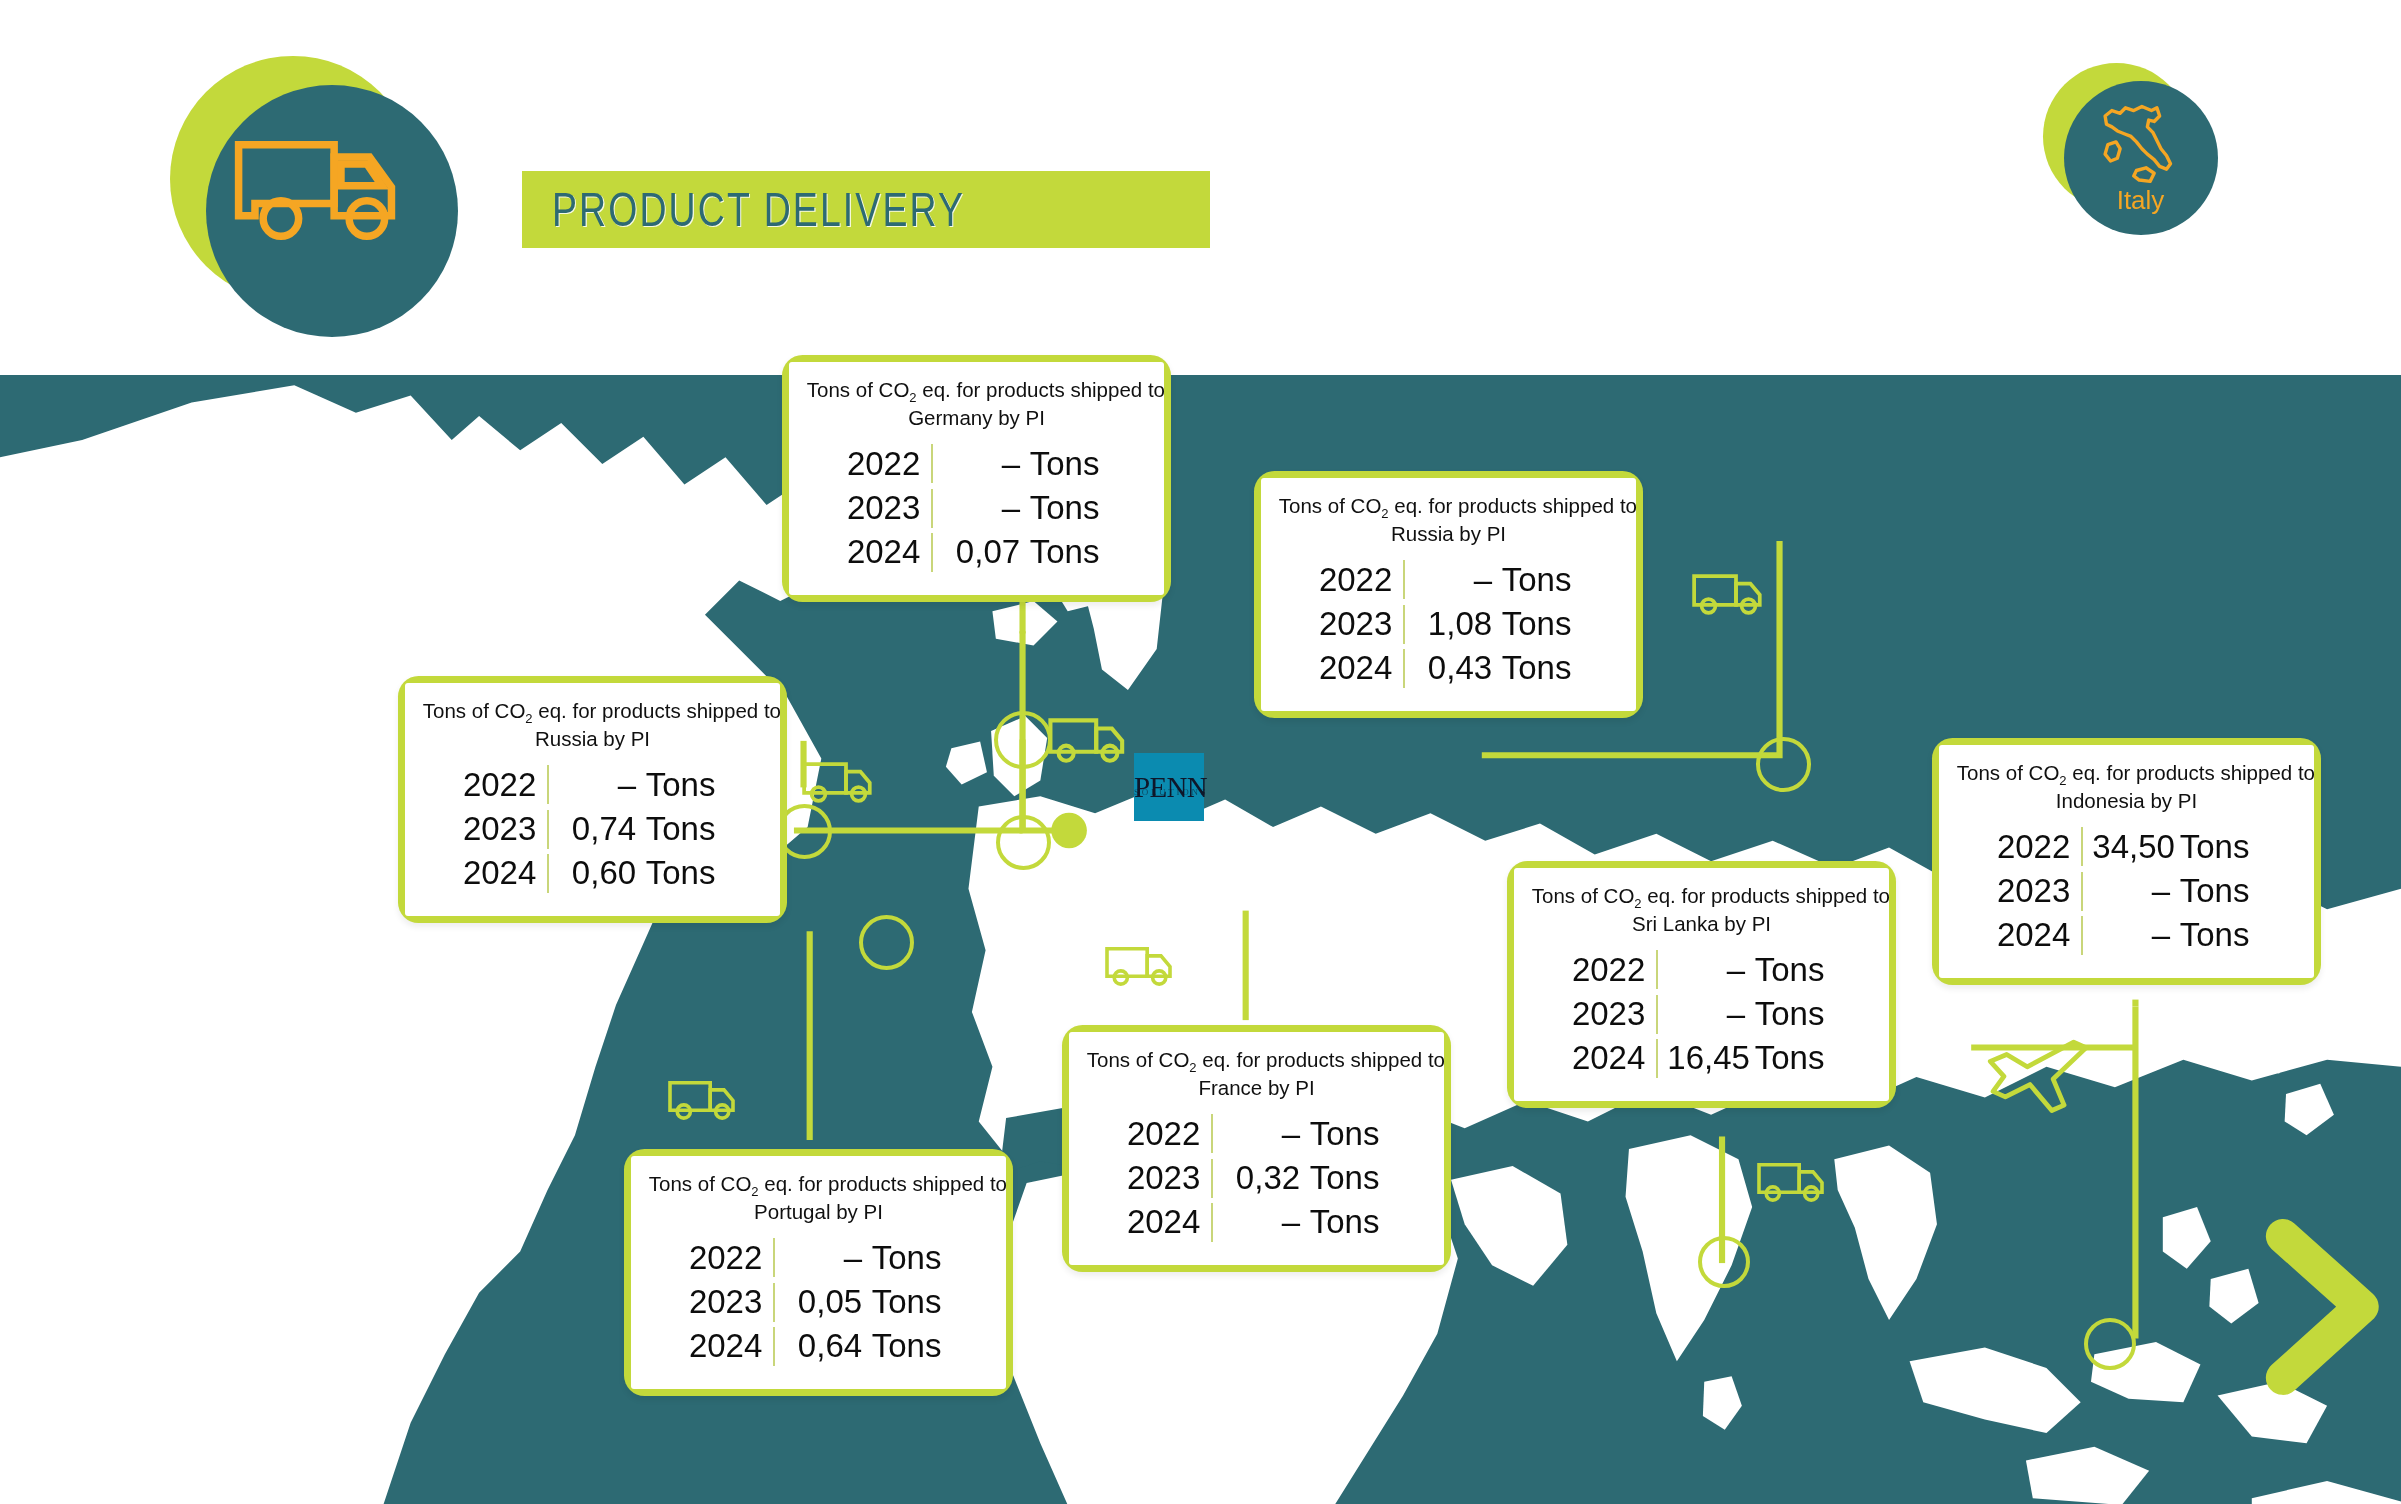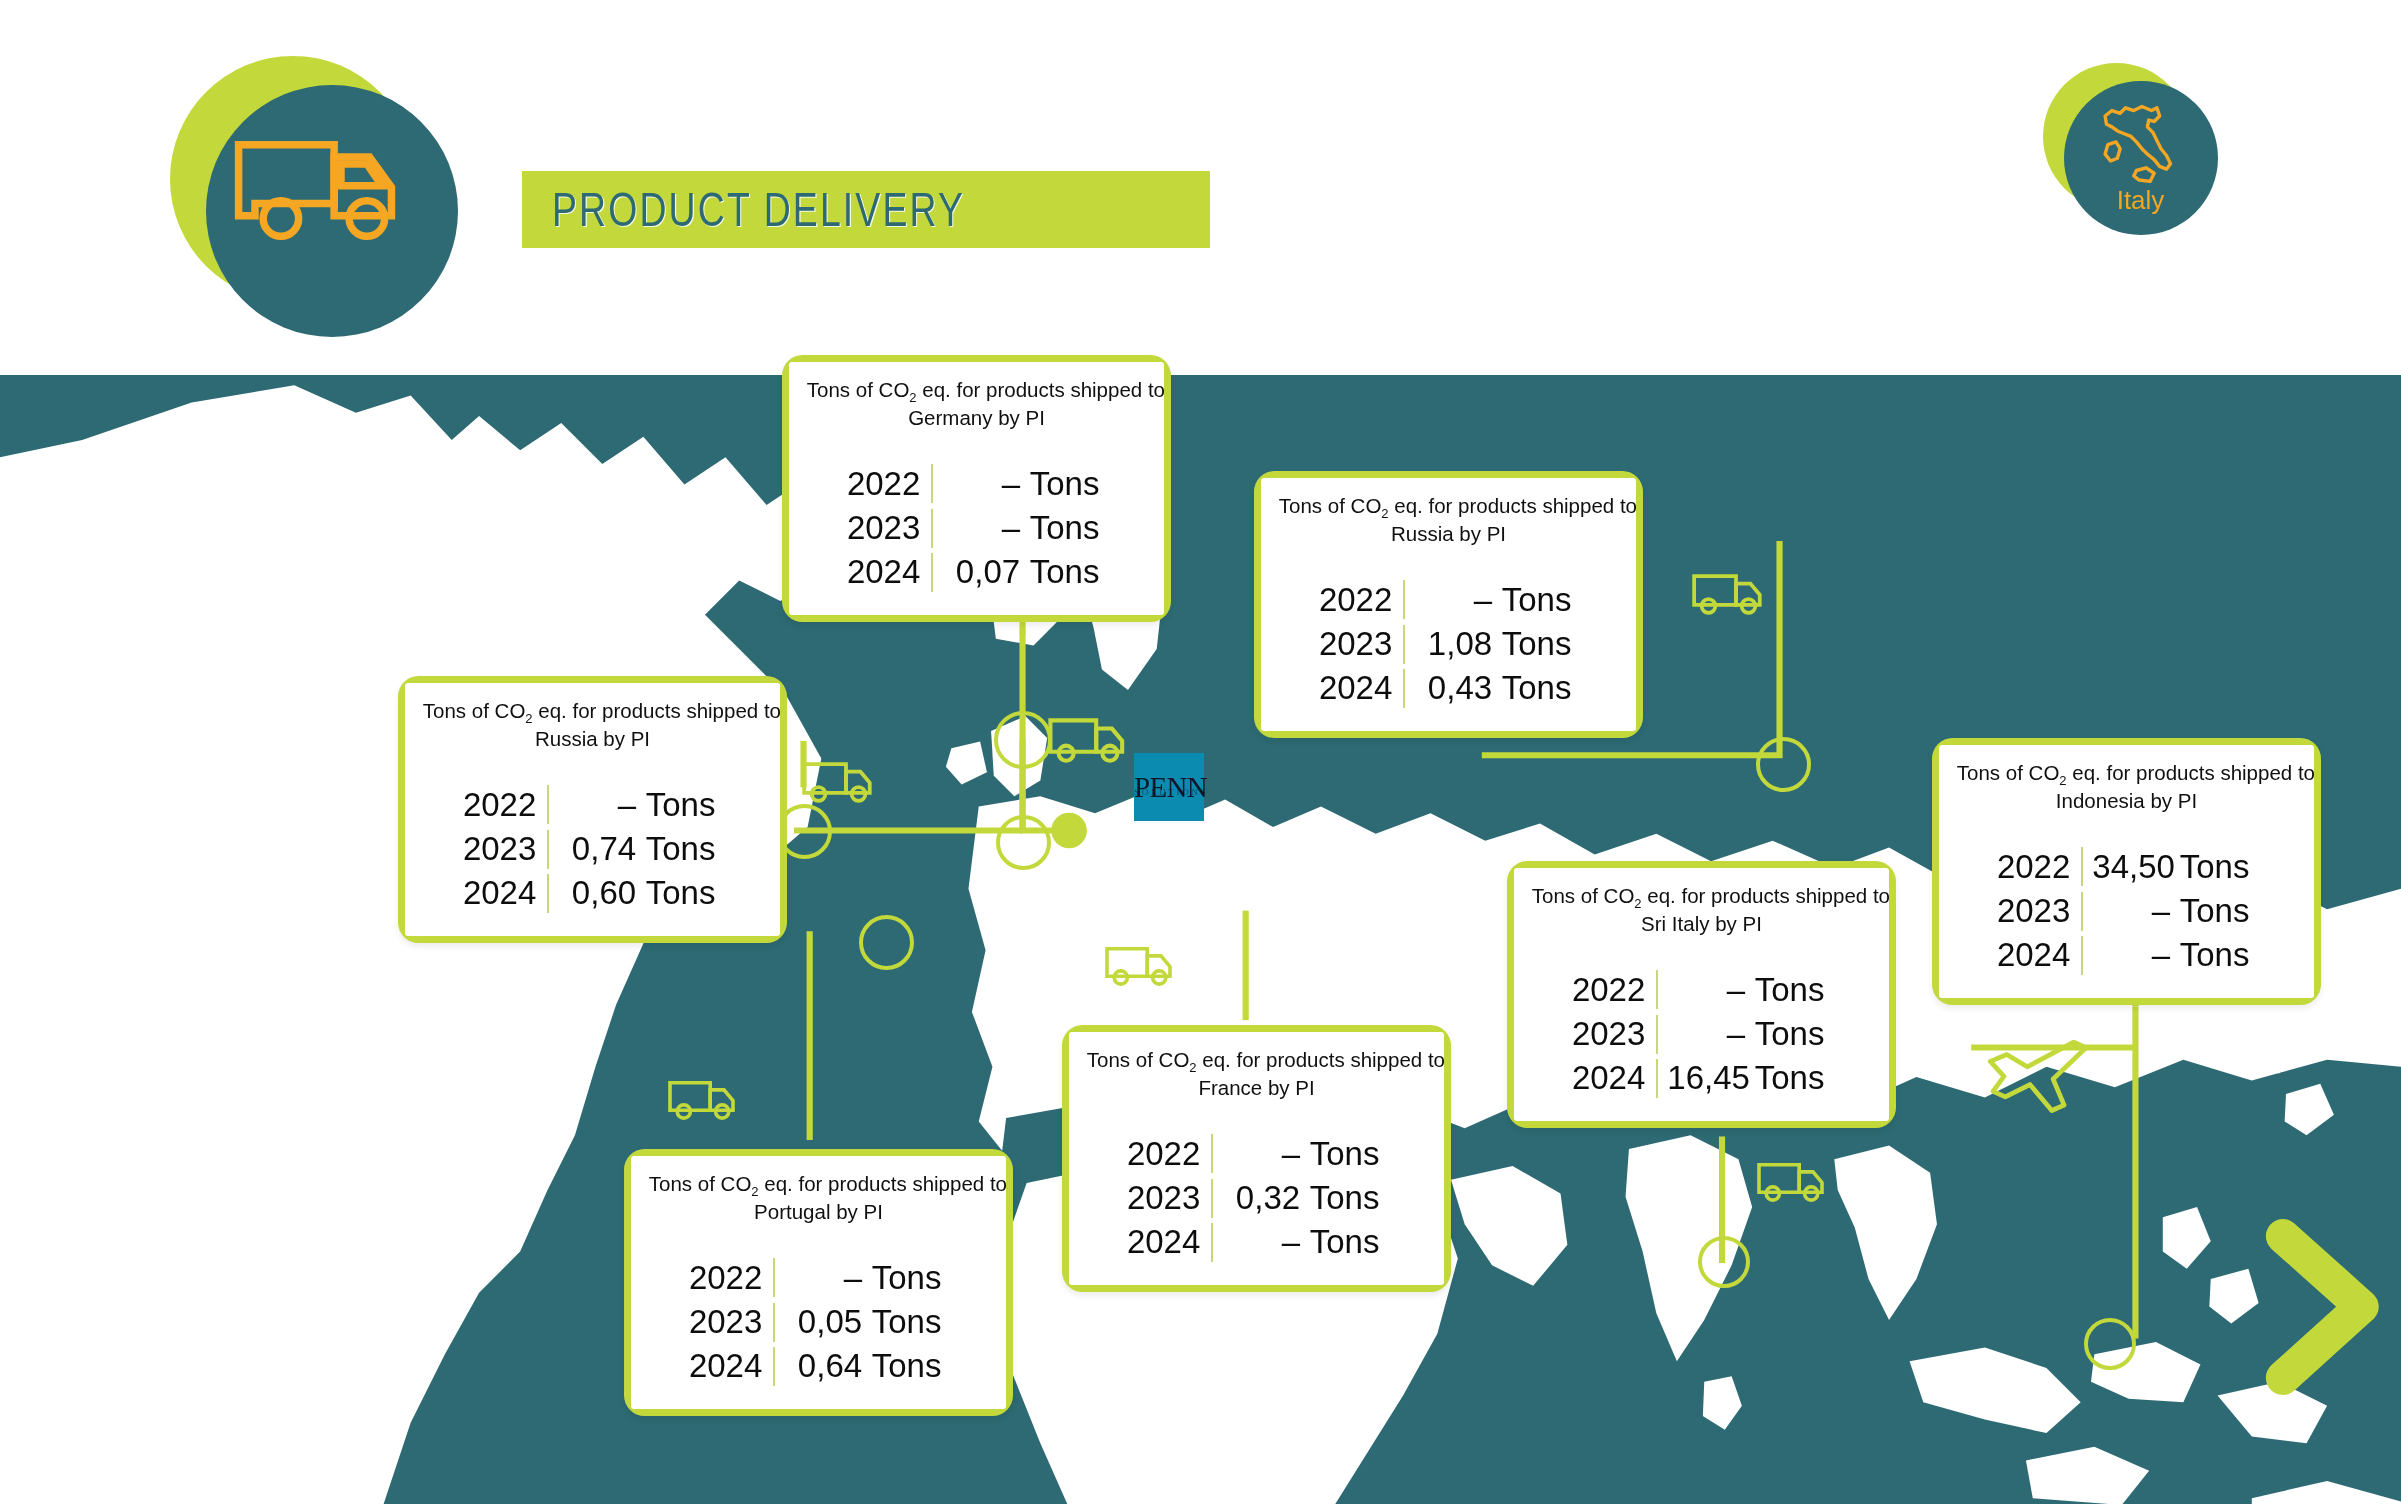--- a/index.html
+++ b/index.html
@@ -85,21 +85,21 @@
     background: #ffffff; border-radius: 3px;
     padding: 16.4px 18px 20.5px 18px;
   }
   .card-title {
     text-align: center; color: #101010; font-size: 20.5px; line-height: 1.18;
     font-family: "Liberation Sans", sans-serif; font-weight: 400;
     white-space: nowrap;
   }
   .card-title sub { font-size: 13px; vertical-align: sub; }
   .card-title b { font-weight: normal; margin-top: 44px; }
-  .rows { margin-top: 32px; display: flex; flex-direction: column; align-items: center; }
+  .rows { margin-top: 12px; display: flex; flex-direction: column; align-items: center; }
   .row { display: flex; align-items: baseline; font-size: 33px; color: #0d0d0d;
          font-family: "Liberation Sans", sans-serif; line-height: 1.34; }
   .row .yr { width: 90px; text-align: right; padding-right: 11px; }
   .row .sep { width: 1.4px; align-self: stretch; background: #c9d67a; margin: 2.7px 0; }
   .row .val { width: 97px; text-align: right; padding-left: 9.6px; padding-right: 9.6px; }
   .row .unit { width: 82px; text-align: left; }
 
   .map-icon { position: absolute; }
   .ring { position: absolute; border-radius: 50%; border: 4.8px solid #c3d93b; }
   .chevron { position: absolute; }
@@ -436,21 +436,21 @@
       </div>
     </div>
       </div>
   </div>
 
   <div class="card" style="left:1507px; top:861px; width:389px;">
     <div class="shell">
         <div class="inner">
       <div class="card-title">
         <span>Tons of CO</span><sub>2</sub><span> eq. for products shipped to</span><br>
-        <b>Sri Italy</b><span> by PI</span>
+        <b>Sri Lanka</b><span> by PI</span>
       </div>
       <div class="rows">
         <div class="row">
           <span class="yr">2022</span>
           <span class="sep"></span>
           <span class="val">–</span>
           <span class="unit">Tons</span>
         </div>
         <div class="row">
           <span class="yr">2023</span>

